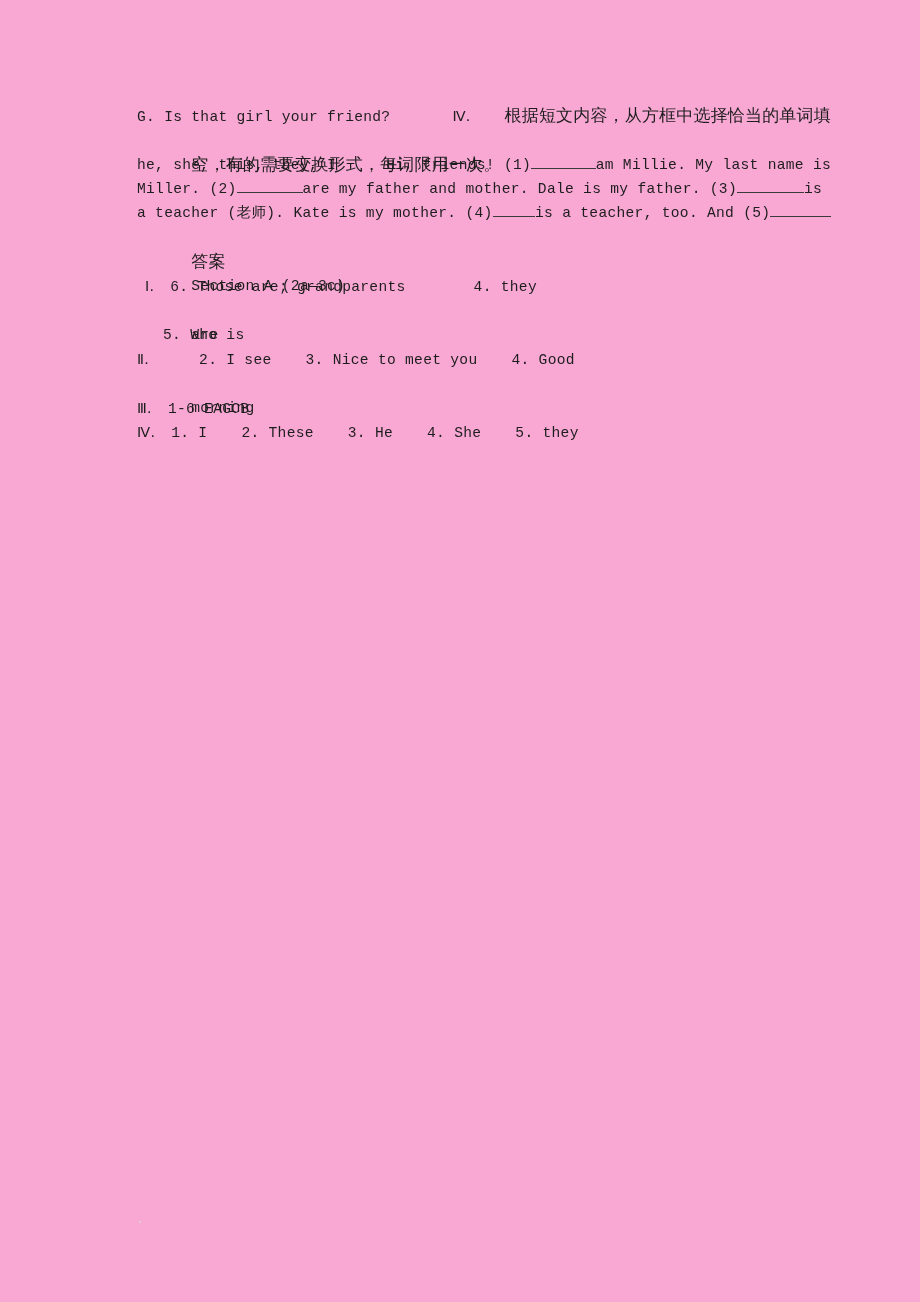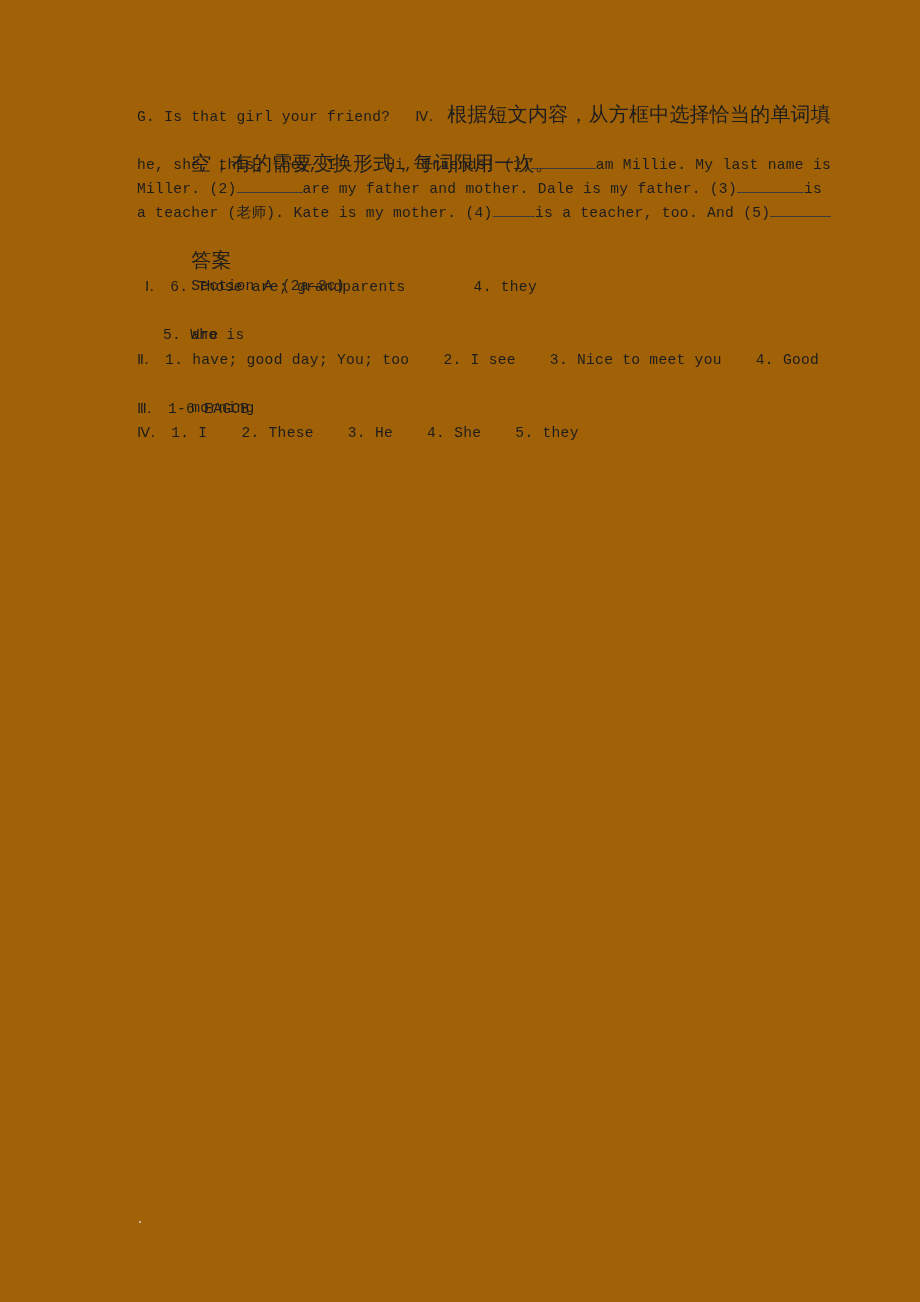--- a/index.html
+++ b/index.html
@@ -15,21 +15,21 @@
     color: #1a1a1a;
     overflow: hidden;
   }
 
   #page {
     position: absolute;
     left: 0;
     top: 0;
     width: 920px;
     height: 1302px;
-    background: #a16207;
+    background: #f9a8d4;
   }
 
   #textblock {
     position: absolute;
     left: 137px;
     top: 104px;
     width: 694px;
   }
 
   .ln {
@@ -41,22 +41,22 @@
     color: #1d1d1d;
   }
 
   
   .row {
     display: flex;
     align-items: baseline;
   }
 
   .cjk {
-    font-family: Liberation Mono, monospace;
-    font-size: 20px;
+    font-family: Liberation Sans, sans-serif;
+    font-size: 17px;
     letter-spacing: 0.01em;
   }
 
   .rn {
     font-family: "DejaVu Sans", "Liberation Sans", sans-serif;
     font-size: 14.2px;
   }
 
   
   .blank {
@@ -156,21 +156,20 @@
     </div>
 
     <div class="ln row">
       <span class="indent-2"></span>
       <span>5. Who is</span>
     </div>
 
     <div class="ln row">
       <span class="rn">Ⅱ.</span>
       <span class="gap-sm"></span>
-      <span>1. have; good day; You; too</span>
       <span class="gap-md"></span>
       <span>2. I see</span>
       <span class="gap-md"></span>
       <span>3. Nice to meet you</span>
       <span class="gap-md"></span>
       <span>4. Good</span>
     </div>
 
     <div class="ln">
       <span>morning</span>

